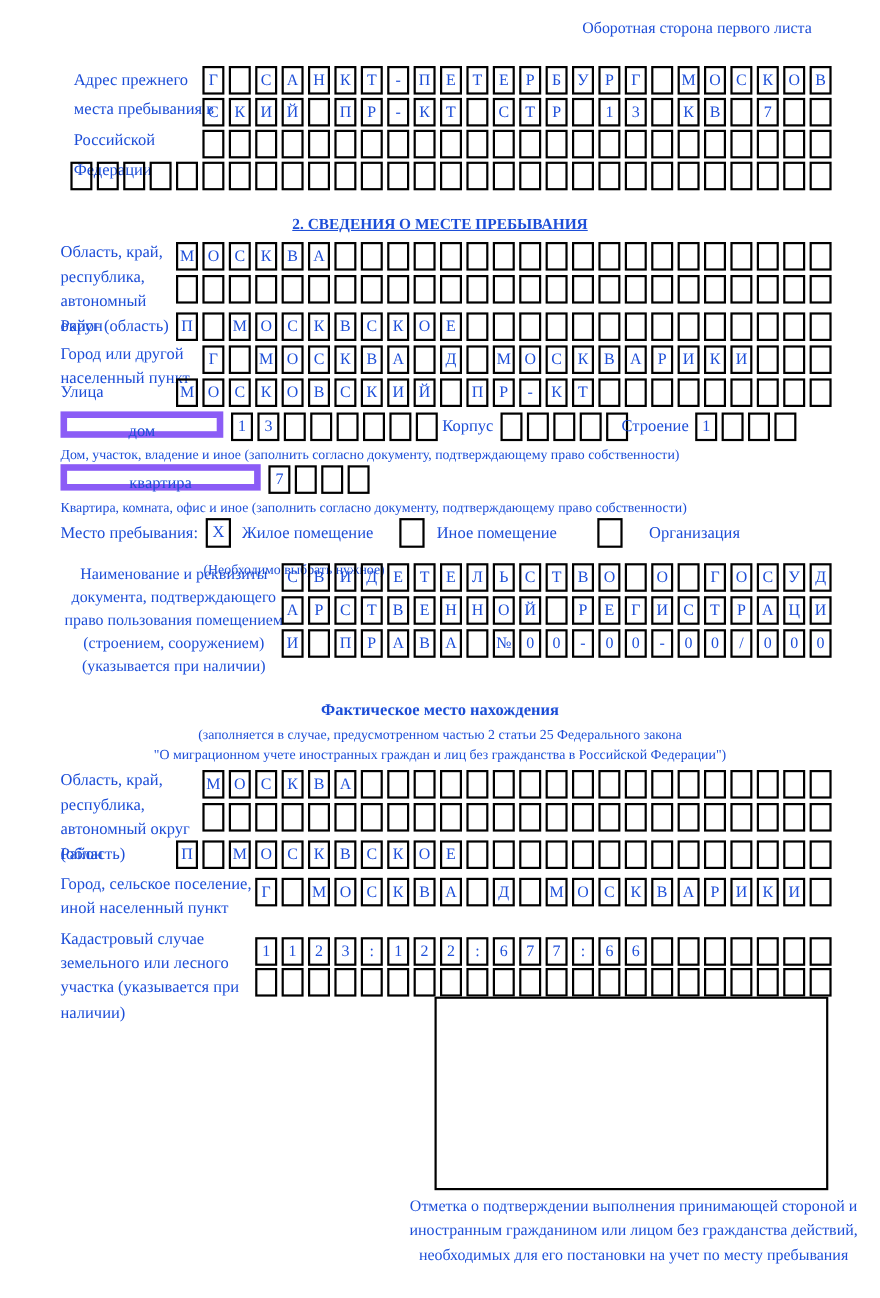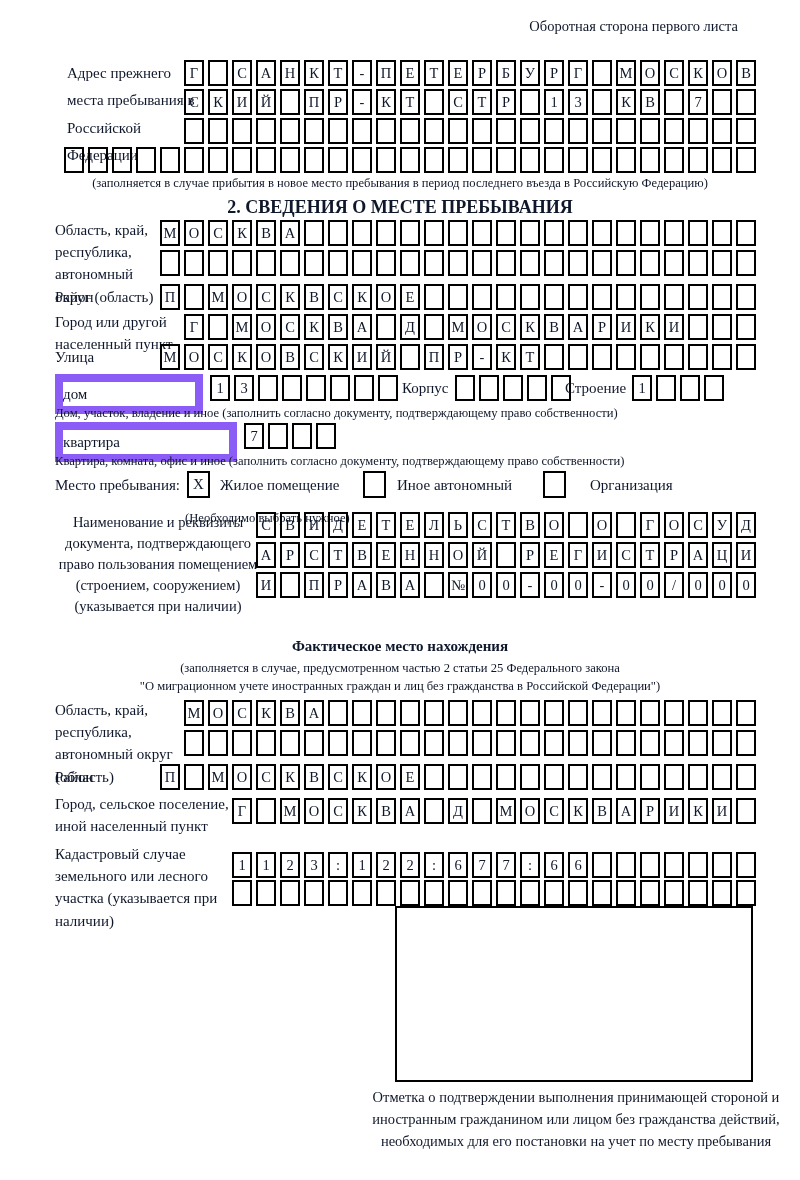--- a/index.html
+++ b/index.html
@@ -1,22 +1,22 @@
 <!DOCTYPE html>
 <html><head>
 <meta charset="utf-8">
 <style>
   html,body{margin:0;padding:0;background:#fff;}
-  .page{position:relative;width:800px;height:1180px;background:#fff;color:#0f172a;
+  .page{position:relative;width:800px;height:1180px;background:#fff;color:#1d4ed8;
         font-family:"Liberation Serif","DejaVu Serif",serif;overflow:hidden;}
   .abs{position:absolute;}
   .boxrow{position:absolute;display:flex;gap:4px;}
   .cbox{box-sizing:border-box;flex:0 0 20px;width:20px;height:26px;border:2px solid #000;
         text-align:center;font-size:14.5px;line-height:22px;}
-  .bigfield{box-sizing:border-box;border:8px solid #8b5cf6;height:40px;text-align:left;
+  .bigfield{box-sizing:border-box;border:6px solid #8b5cf6;height:24px;text-align:center;
         font-size:15px;line-height:24px;}
   .checkbox{box-sizing:border-box;display:inline-block;width:23px;height:27px;border:2px solid #000;
         text-align:center;font-size:15px;line-height:23px;}
   .lbl{font-size:15px;line-height:1.48;}
   .lbl-wide{font-size:15px;line-height:1.82;}
   .cap{font-size:12.6px;}
   .center{width:800px;left:0;text-align:center;}
   .bold{font-weight:bold;}
   .doc-lbl{font-size:14.5px;line-height:1.45;text-align:center;}
   .stamp{box-sizing:border-box;border:2px solid #000;background:#fff;}
@@ -131,23 +131,22 @@
       <span class="cbox"></span>
       <span class="cbox"></span>
       <span class="cbox"></span>
       <span class="cbox"></span>
       <span class="cbox"></span>
       <span class="cbox"></span>
       <span class="cbox"></span>
       <span class="cbox"></span>
       <span class="cbox"></span>
     </div>
-  <div class="abs cap center" style="top:176px;">(заполняется в случае прибытия в новое место пребывания в период последнего въезда в Российскую Федерацию)</div>
-
-  <div class="abs center bold" style="top:197px;font-size:18px;">2. СВЕДЕНИЯ О МЕСТЕ ПРЕБЫВАНИЯ</div>
+
+  <div class="abs center bold" style="top:197px;font-size:14px;text-decoration:underline;">2. СВЕДЕНИЯ О МЕСТЕ ПРЕБЫВАНИЯ</div>
 
   <div class="abs lbl" style="left:55px;top:219px;width:108px;">Область, край, республика, автономный округ (область)</div>
   <div class="boxrow" style="left:160px;top:220px;">
       <span class="cbox">М</span>
       <span class="cbox">О</span>
       <span class="cbox">С</span>
       <span class="cbox">К</span>
       <span class="cbox">В</span>
       <span class="cbox">А</span>
       <span class="cbox"></span>
@@ -318,21 +317,21 @@
       <span class="cbox"></span>
       <span class="cbox"></span>
       <span class="cbox"></span>
     </div>
   <div class="abs cap" style="left:55px;top:454px;">Квартира, комната, офис и иное (заполнить согласно документу, подтверждающему право собственности)</div>
 
   <div class="abs lbl" style="left:55px;top:474px;font-family:Liberation Serif, serif;">Место пребывания:</div>
   <span class="abs checkbox" style="left:187px;top:471px;">X</span>
   <div class="abs lbl" style="left:220px;top:474px;">Жилое помещение</div>
   <span class="abs checkbox" style="left:363px;top:471px;"></span>
-  <div class="abs lbl" style="left:397px;top:474px;">Иное автономный</div>
+  <div class="abs lbl" style="left:397px;top:474px;">Иное помещение</div>
   <span class="abs checkbox" style="left:543px;top:471px;"></span>
   <div class="abs lbl" style="left:590px;top:474px;">Организация</div>
   <div class="abs cap" style="left:185px;top:499px;width:260px;text-align:left;margin-top:12px;">(Необходимо выбрать нужное)</div>
 
   <div class="abs doc-lbl" style="left:55px;top:512px;width:206px;">Наименование и реквизиты документа, подтверждающего право пользования помещением (строением, сооружением) (указывается при наличии)</div>
   <div class="boxrow" style="left:256px;top:512px;">
       <span class="cbox">С</span>
       <span class="cbox">В</span>
       <span class="cbox">И</span>
       <span class="cbox">Д</span>

